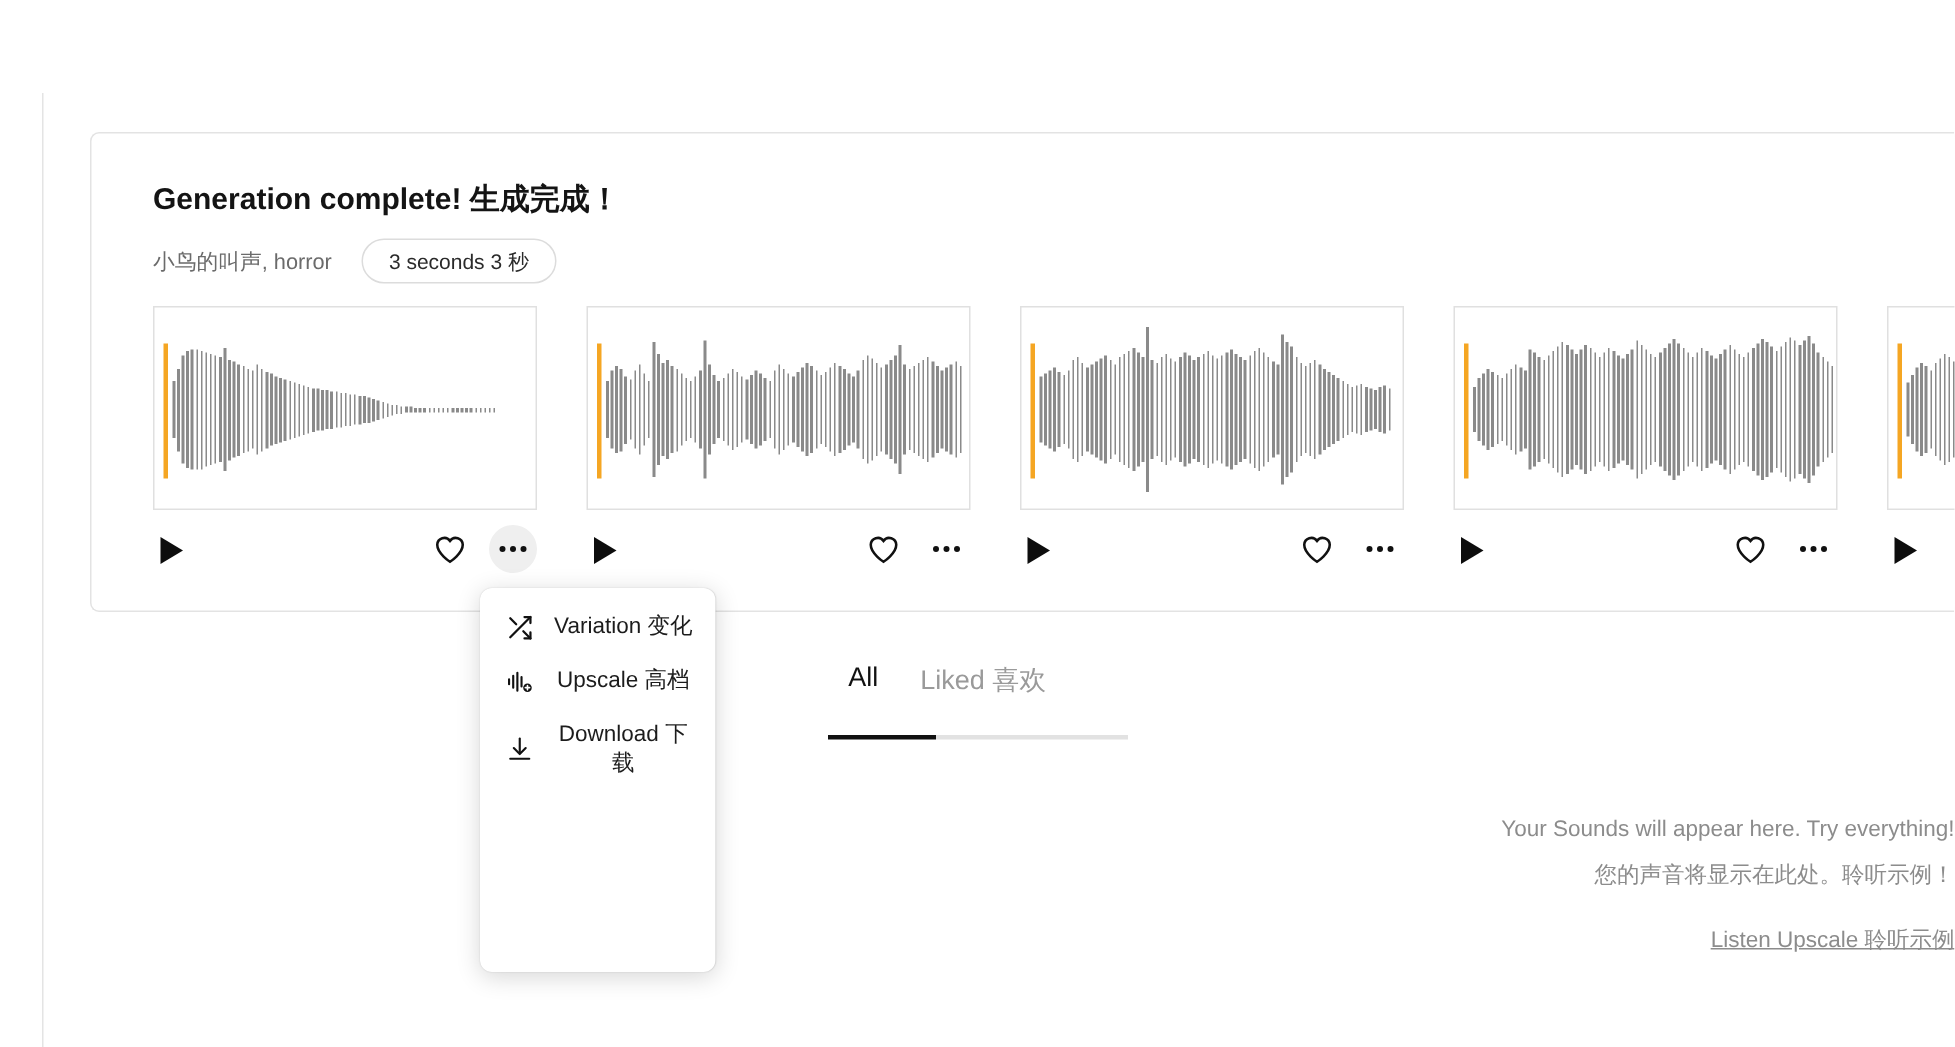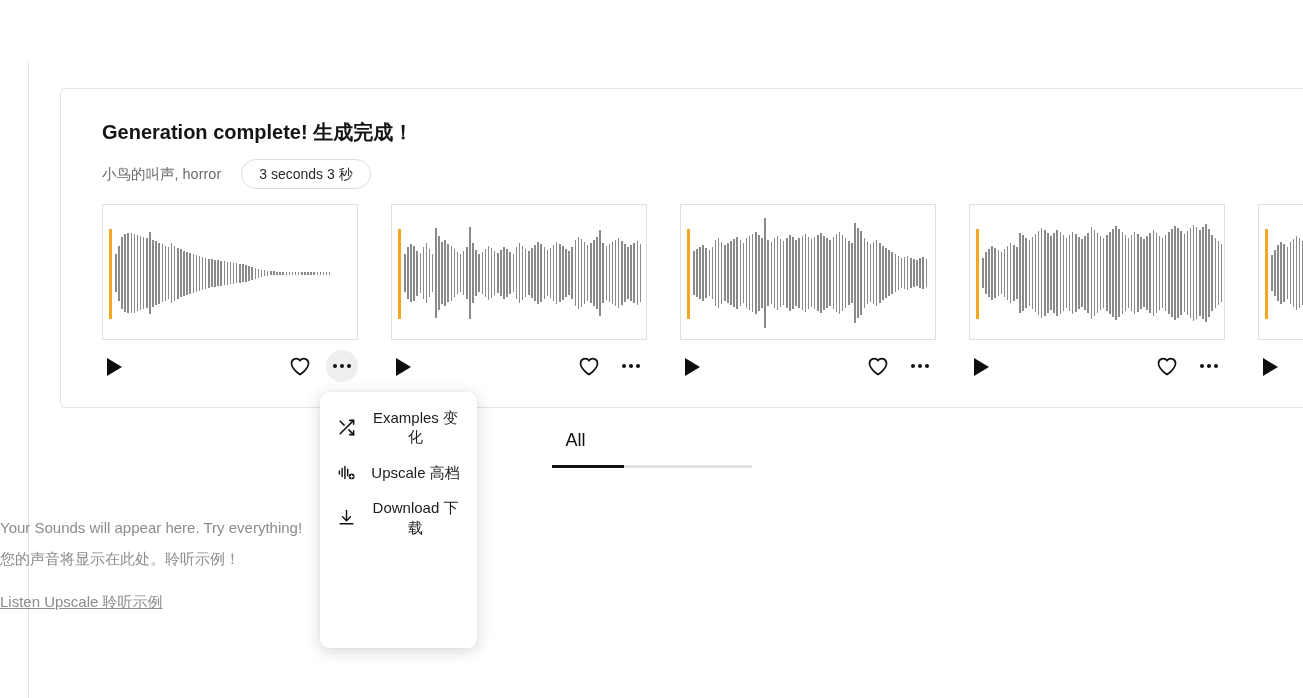--- a/index.html
+++ b/index.html
@@ -121,36 +121,36 @@
     font-size: 15px; color: #1c1c1c; line-height: 1.28;
     text-align: center; flex: 1;
   }
 
   
   .lib-section {
     position: absolute; left: 0; top: 424px; width: 1303px;
   }
   .tabs {
     display: flex; justify-content: flex-start; gap: 0;
-    width: 200px; margin: 0 auto;
+    width: 200px; margin: 11px auto;
   }
   .tab {
     position: relative; padding: 6px 14px 14px 14px;
     font-size: 18px; color: #9a9a9a; cursor: pointer; white-space: nowrap;
   }
   .tab.active { color: #111; font-weight: 400; }
   .tab-underlines {
     width: 200px; margin: 0 auto; display: flex; height: 3px;
   }
   .tab-underlines span { display: block; height: 3px; }
   .ul-active { width: 72px; background: #111; }
   .ul-inactive { width: 128px; background: #e2e2e2; }
 
   .empty-text {
-    text-align: left; color: #8c8c8c; font-size: 15px;
+    text-align: right; color: #8c8c8c; font-size: 15px;
     margin-top: 44px; line-height: 31px;
   }
   .empty-link {
     display: inline-block; margin-top: 12px;
     color: #8c8c8c; font-size: 15px; text-decoration: underline;
     cursor: pointer;
   }
 </style>
 </head>
 <body>
@@ -570,21 +570,21 @@
       <div class="menu-item">
         <span class="menu-icon">
           <svg width="19" height="19" viewBox="0 0 24 24" fill="none" stroke="#111" stroke-width="1.9" stroke-linecap="round" stroke-linejoin="round">
             <path d="M16 3h5v5"></path>
             <path d="M4 20L21 3"></path>
             <path d="M21 16v5h-5"></path>
             <path d="M15 15l6 6"></path>
             <path d="M4 4l5 5"></path>
           </svg>
         </span>
-        <span class="menu-label">Examples 变化</span>
+        <span class="menu-label">Variation 变化</span>
       </div>
       <div class="menu-item">
         <span class="menu-icon">
           <svg width="19" height="19" viewBox="0 0 24 24" fill="none" stroke="#111" stroke-width="1.8" stroke-linecap="round">
             <path d="M3 10v4M6.5 7v10M10 4.5v15M13.5 8v8"></path>
             <circle cx="18.5" cy="17" r="3.6" fill="#111" stroke="none"></circle>
             <path d="M18.5 15.2v3.6M16.7 17h3.6" stroke="#fff" stroke-width="1.4"></path>
           </svg>
         </span>
         <span class="menu-label">Upscale 高档</span>
@@ -597,20 +597,21 @@
             <path d="M4 20h16"></path>
           </svg>
         </span>
         <span class="menu-label">Download 下载</span>
       </div>
     </div>
 
   <div class="lib-section">
     <div class="tabs">
       <div class="tab active">All</div>
+      <div class="tab">Liked 喜欢</div>
     </div>
     <div class="tab-underlines">
       <span class="ul-active"></span>
       <span class="ul-inactive"></span>
     </div>
 
     <div class="empty-text">
       <div>Your Sounds will appear here. Try everything!</div>
       <div>您的声音将显示在此处。聆听示例！</div>
       <a class="empty-link">Listen Upscale 聆听示例</a>

